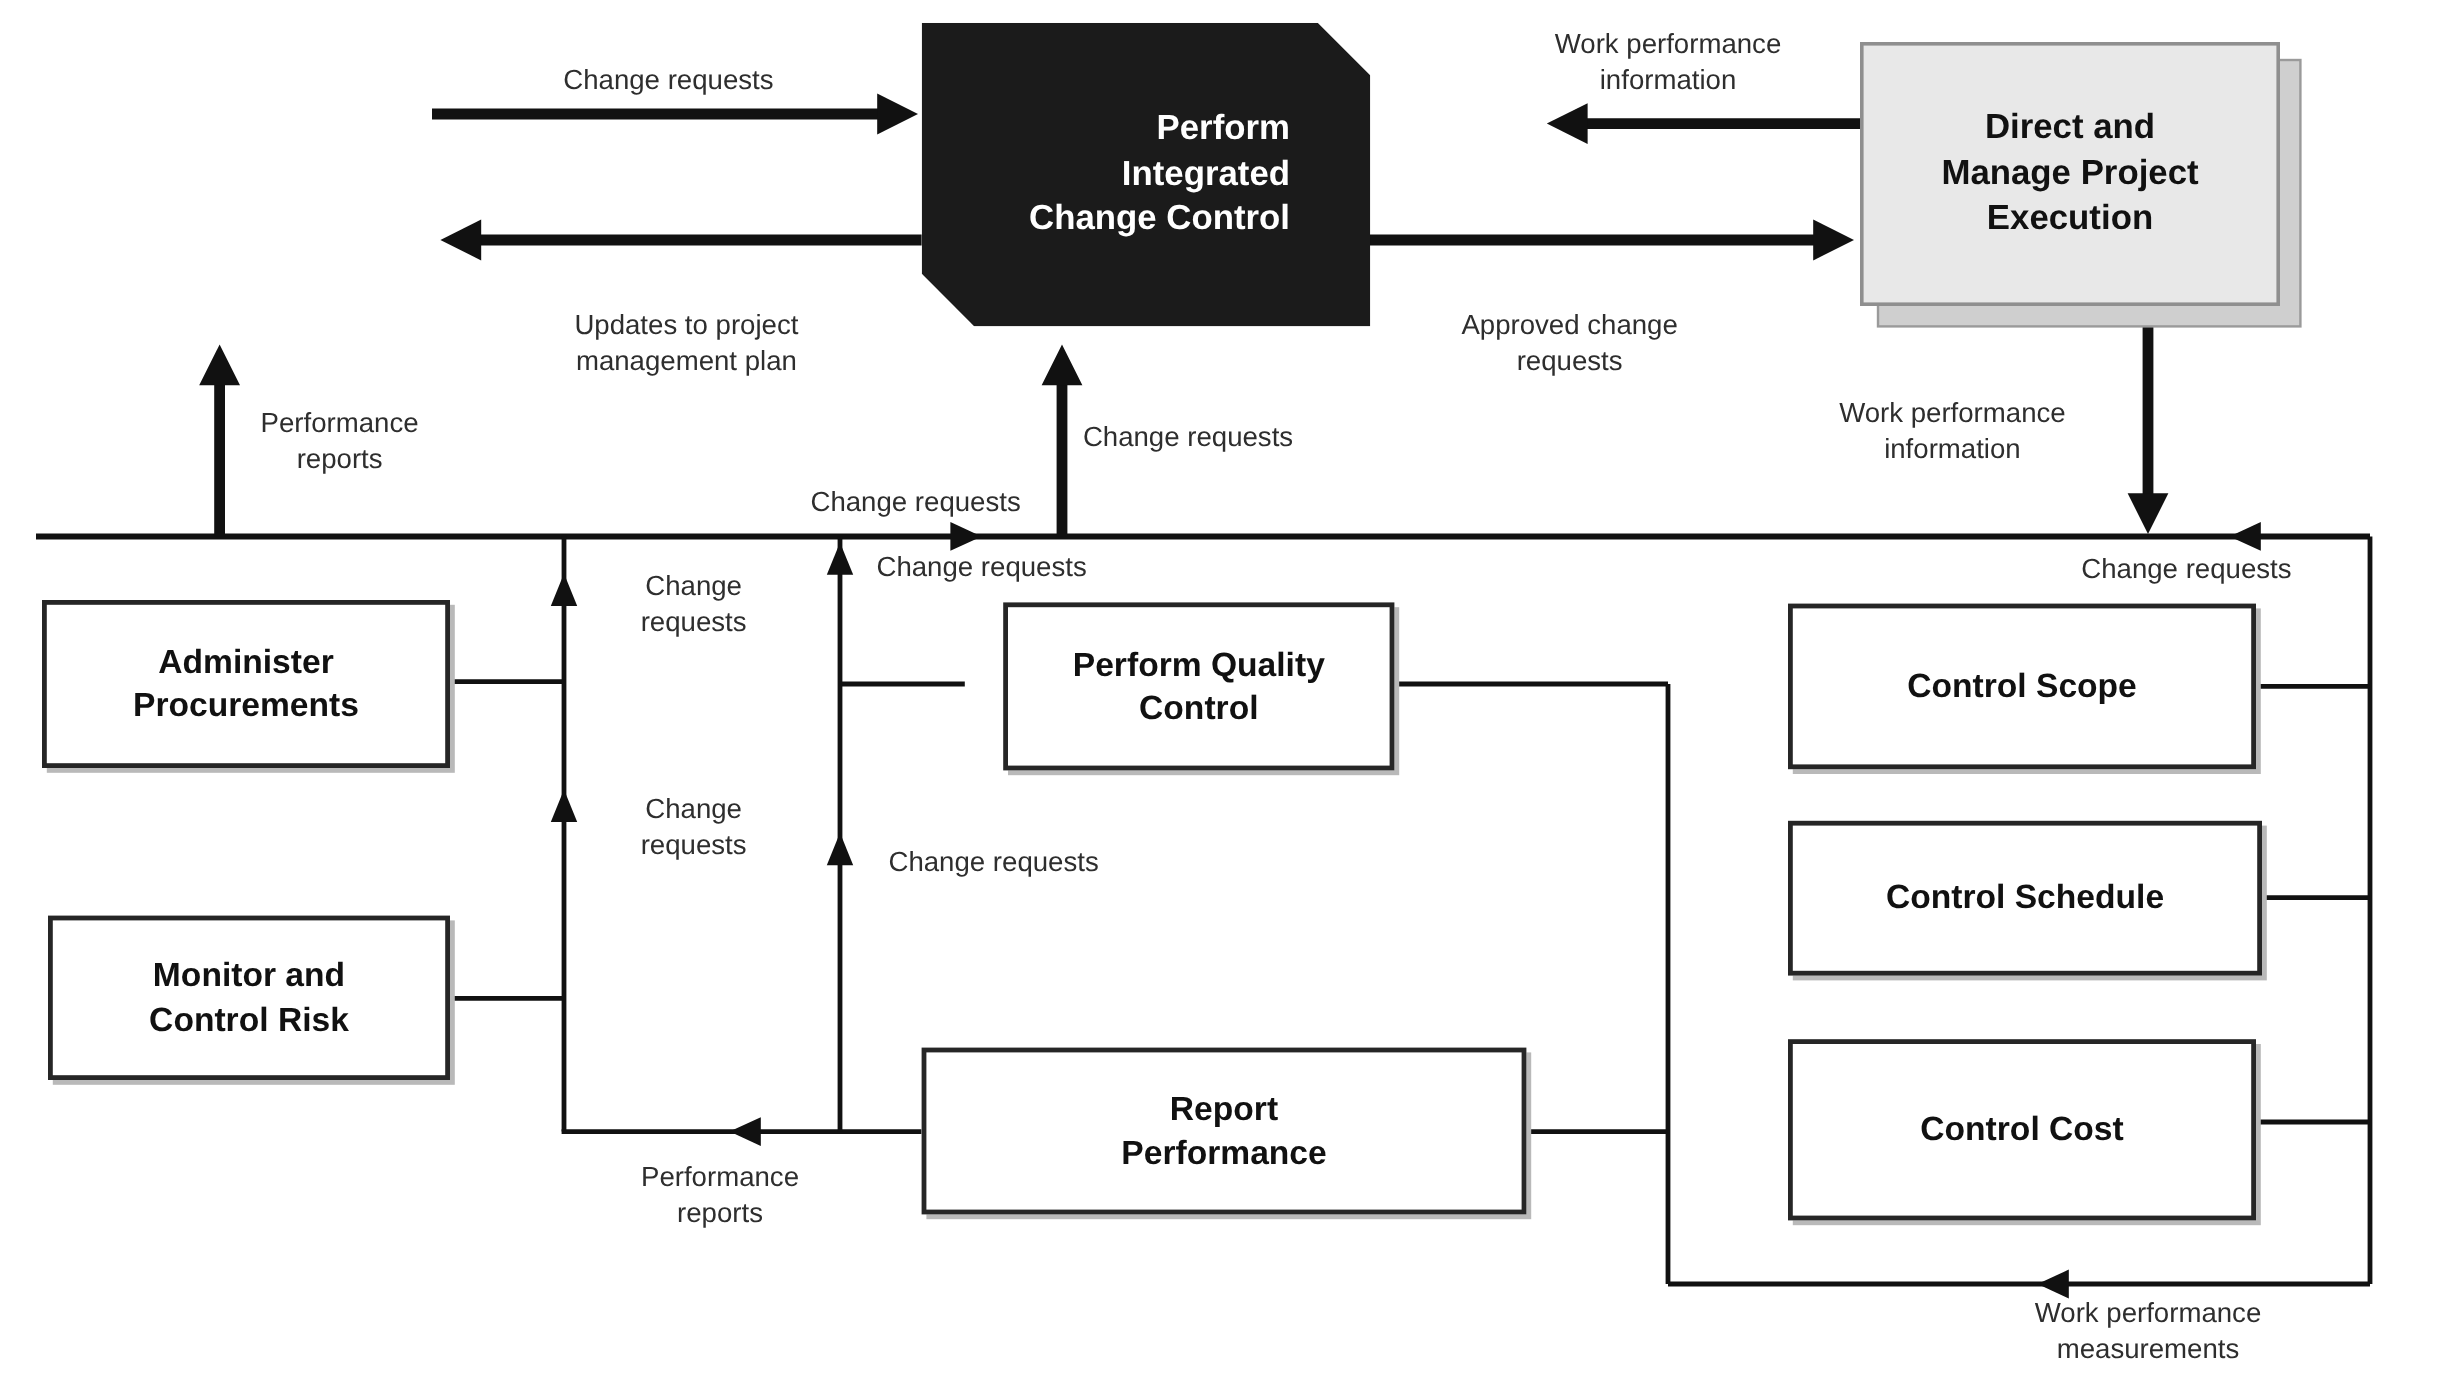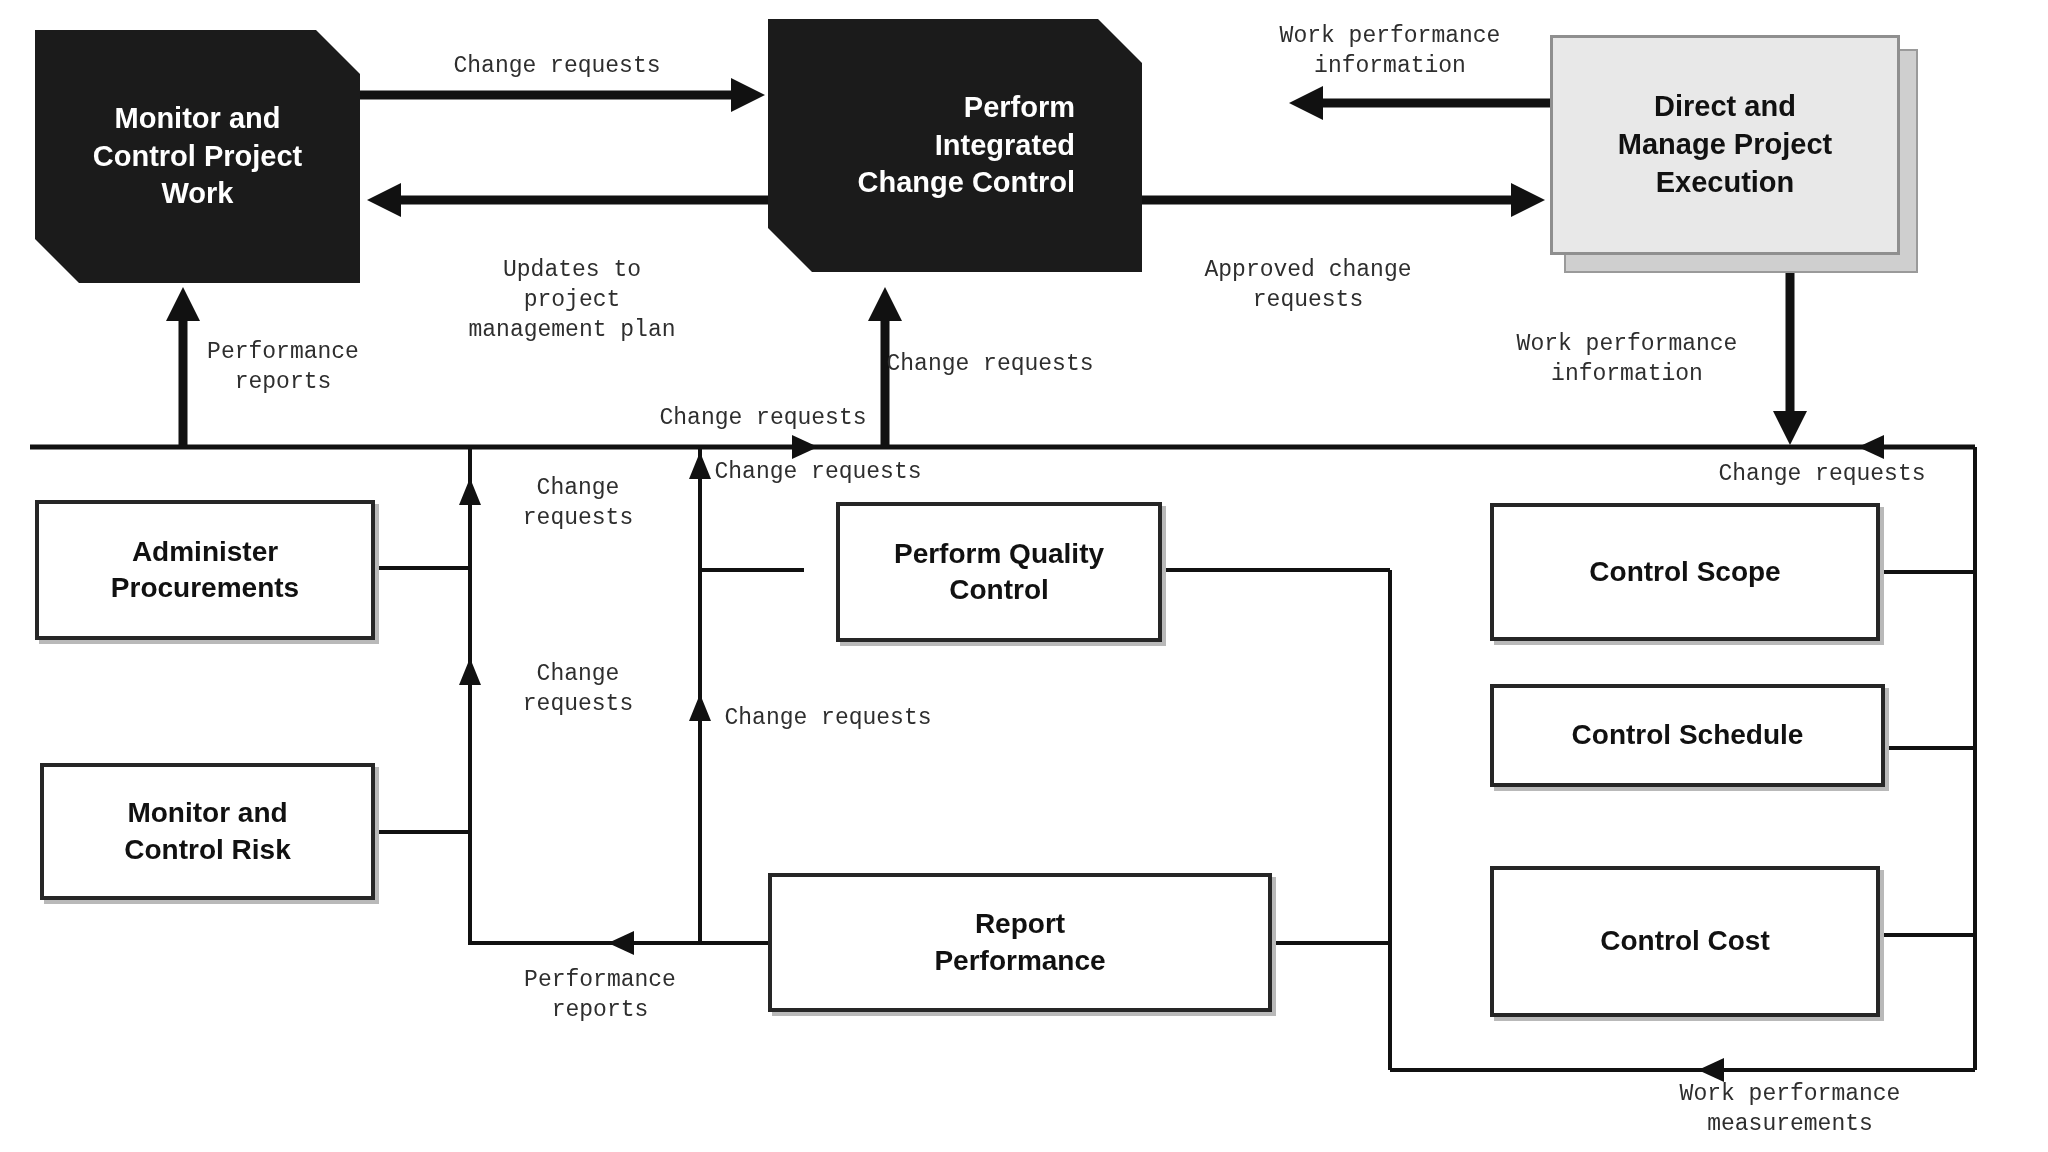--- a/index.html
+++ b/index.html
@@ -22,21 +22,21 @@
   .node{position:absolute;display:flex;align-items:center;justify-content:center;text-align:center;box-sizing:border-box;}
   .node .inner{display:block;}
   .blackbox{background:var(--black-box);color:var(--black-box-text);font-weight:bold;font-size:29px;line-height:1.30;
     clip-path:polygon(0 0, calc(100% - 44px) 0, 100% 44px, 100% 100%, 44px 100%, 0 calc(100% - 44px));}
   .graybox{background:var(--gray-box);color:#111;font-weight:bold;font-size:29px;line-height:1.30;
     border:3px solid #8f8f8f;
     box-shadow:16px 16px 0 var(--gray-box-shadow), 16px 16px 0 2px #9a9a9a;}
   .whitebox{background:#ffffff;color:#111;font-weight:bold;font-size:28px;line-height:1.30;
     border:4px solid var(--box-border);
     box-shadow:4px 4px 0 #b9b9b9;}
-  .flabel{position:absolute;color:var(--label-text);font-size:23px;line-height:1.3;text-align:center;transform:translateX(-50%);font-family:Liberation Mono, monospace;}
+  .flabel{position:absolute;color:var(--label-text);font-size:23px;line-height:1.3;text-align:center;transform:translateX(-50%);}
   .nw{white-space:nowrap;}
 </style>
 </head>
 <body>
 
 <div id="canvas">
 
   <svg id="wires" viewBox="0 0 2048 1152" xmlns="http://www.w3.org/2000/svg">
 
     <g>
@@ -109,23 +109,20 @@
     <g>
       <line class="ln" x1="1975" y1="447" x2="1975" y2="1070" stroke-width="4"></line>
       <line class="ln" x1="1390" y1="1070" x2="1975" y2="1070" stroke-width="4"></line>
       <polygon class="ah" points="1698,1070 1724,1058 1724,1082"></polygon>
       <line class="ln" x1="1876" y1="572" x2="1975" y2="572" stroke-width="4"></line>
       <line class="ln" x1="1881" y1="748" x2="1975" y2="748" stroke-width="4"></line>
       <line class="ln" x1="1876" y1="935" x2="1975" y2="935" stroke-width="4"></line>
     </g>
   </svg>
 
-  <div class="node blackbox" style="left:35px;top:30px;width:325px;height:253px;">
-    <span class="inner" style="width:235px;">Monitor and Control Project Work</span>
-  </div>
 
   <div class="node blackbox" style="left:768px;top:19px;width:374px;height:253px;text-align:right;">
     <span class="inner" style="width:240px;">Perform Integrated Change Control</span>
   </div>
 
   <div class="node graybox" style="left:1550px;top:35px;width:350px;height:220px;">
     <span class="inner" style="width:245px;">Direct and Manage Project Execution</span>
   </div>
 
   <div class="node whitebox" style="left:40px;top:763px;width:335px;height:137px;">
@@ -141,21 +138,21 @@
   </div>
 
   <div class="node whitebox" style="left:768px;top:873px;width:504px;height:139px;">
     <span class="inner" style="width:230px;">Report Performance</span>
   </div>
 
   <div class="node whitebox" style="left:1490px;top:503px;width:390px;height:138px;">
     <span class="inner nw">Control Scope</span>
   </div>
 
-  <div class="node whitebox" style="left:1490px;top:684px;width:395px;height:103px;">
+  <div class="node whitebox" style="left:1490px;top:684px;width:395px;height:129px;">
     <span class="inner nw">Control Schedule</span>
   </div>
 
   <div class="node whitebox" style="left:1490px;top:866px;width:390px;height:151px;">
     <span class="inner nw">Control Cost</span>
   </div>
 
   <div class="flabel nw" style="left:557px;top:52px;">Change requests</div>
 
   <div class="flabel" style="left:572px;top:256px;width:245px;">Updates to project management plan</div>

